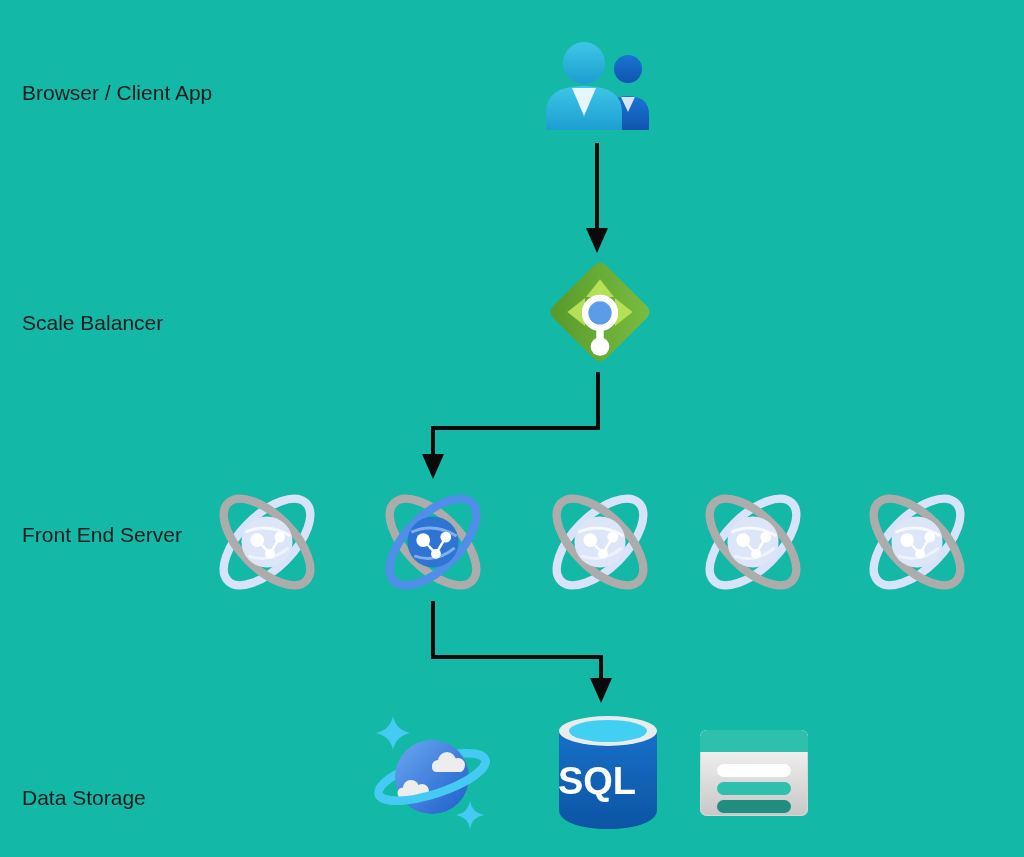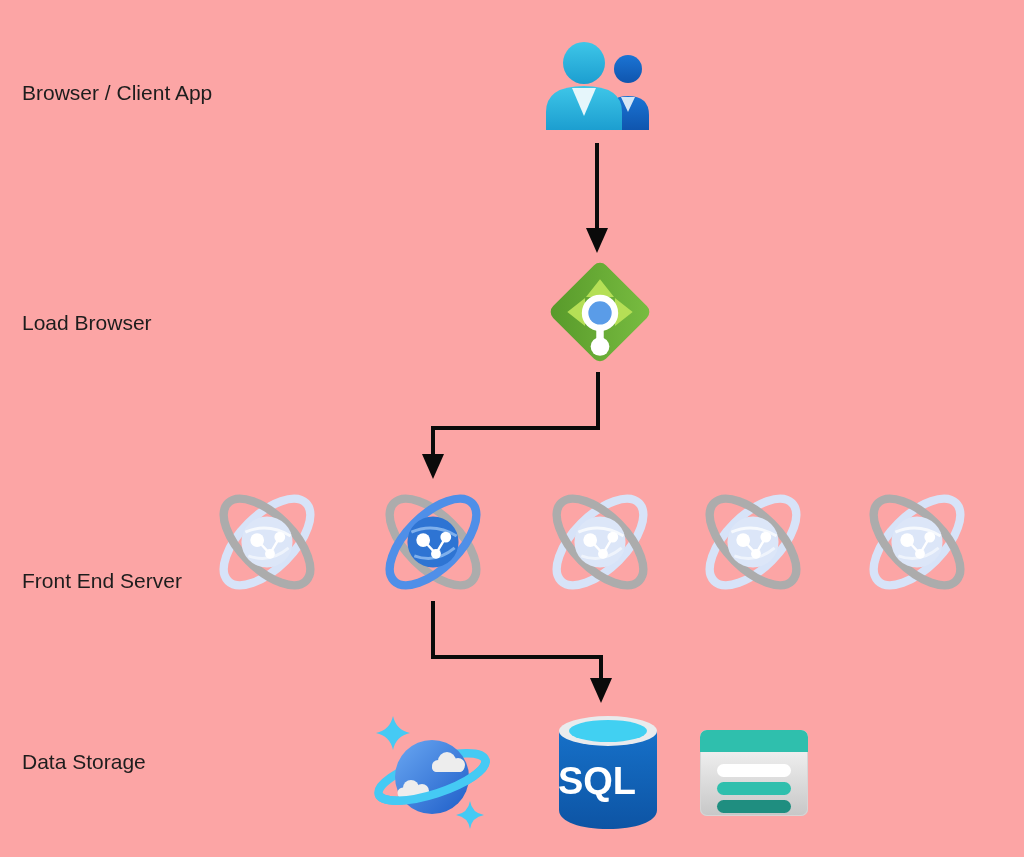--- a/index.html
+++ b/index.html
@@ -1,34 +1,34 @@
 <!DOCTYPE html>
 <html><head>
 <meta charset="utf-8">
 <style>
   html,body{margin:0;padding:0;background:#ffffff;}
   #canvas{
     position:relative;
     width:1024px;height:857px;
-    background:#fca5a5;
+    background:#14b8a6;
     font-family:"Liberation Sans", sans-serif;
     overflow:hidden;
   }
   .label{
     position:absolute;
     left:22px;
     font-size:21px;
     color:#1d1d1d;
     white-space:nowrap;
     line-height:1.35;
   }
   #label-browser{top:79px;}
   #label-lb{top:309px;}
-  #label-scale{top:521px;margin-top:46px;}
-  #label-storage{top:748px;}
+  #label-scale{top:521px;}
+  #label-storage{top:784px;}
   .abs{position:absolute;}
   #arrow-layer{position:absolute;left:0;top:0;pointer-events:none;}
   
   #table-icon{
     left:700px;top:730px;width:108px;height:86px;
     border-radius:7px;
     background:linear-gradient(#fbfbfb,#c7c7c7);
     box-shadow:0 0 0 1px #d6d6d6 inset;
   }
   #table-icon .hdr{
@@ -93,21 +93,21 @@
         <path d="M46,74 Q68,82 87,66" stroke="#7fb0ec" stroke-width="3" fill="none"></path>
         <path d="M55,58 L68,72 L78,55" stroke="#ffffff" stroke-width="2.5" fill="none"></path>
         <circle cx="55" cy="58" r="7" fill="#ffffff"></circle>
         <circle cx="78" cy="55" r="5.5" fill="#ffffff"></circle>
         <circle cx="68" cy="72" r="5" fill="#ffffff"></circle>
       </g>
     </defs>
   </svg>
 
   <div class="label" id="label-browser">Browser / Client App</div>
-  <div class="label" id="label-lb">Load Browser</div>
+  <div class="label" id="label-lb">Scale Balancer</div>
   <div class="label" id="label-scale">
     <div>Front End Server</div>
   </div>
   <div class="label" id="label-storage">Data Storage</div>
 
   <svg class="abs" style="left:543px;top:40px" width="112" height="90" viewBox="0 0 112 90">
     <circle cx="85" cy="29" r="14" fill="url(#gradUserBack)"></circle>
     <path d="M64,90 L64,75 Q64,56 85,56 Q106,56 106,75 L106,90 Z" fill="url(#gradUserBack)"></path>
     <path d="M78,57 L85,72 L92,57 Z" fill="#d6e6f5"></path>
     <circle cx="41" cy="23" r="21" fill="url(#gradUserFront)"></circle>

